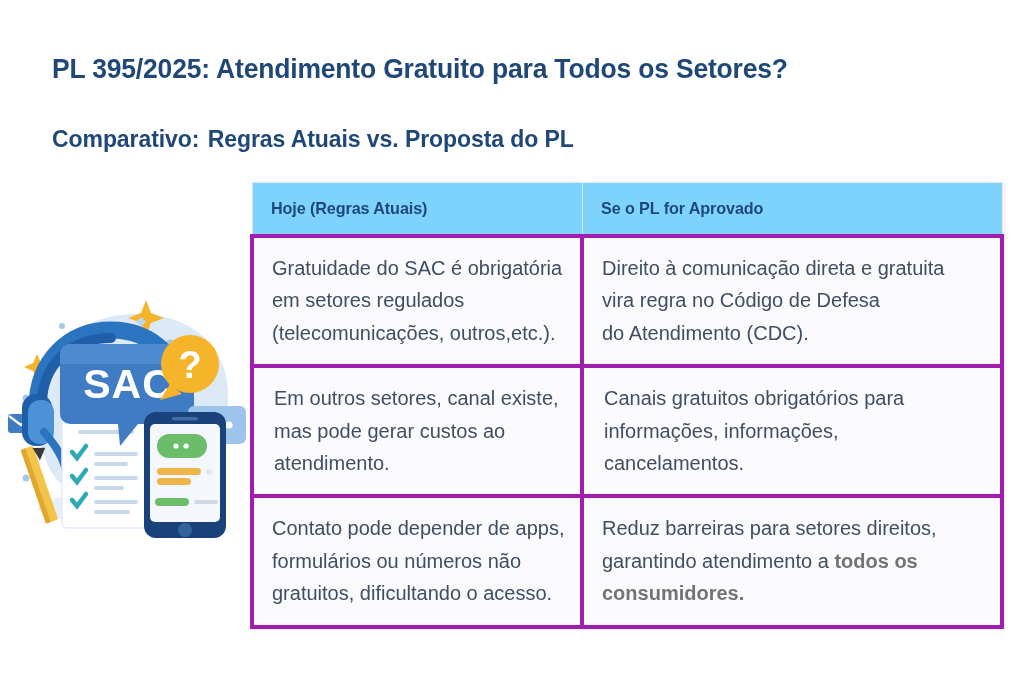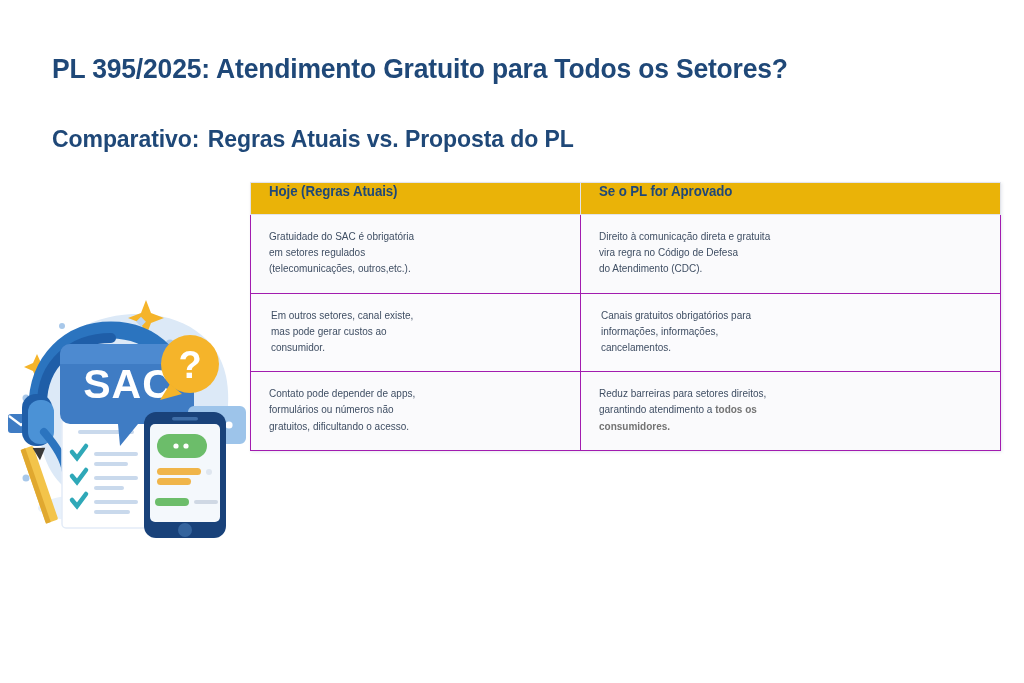--- a/index.html
+++ b/index.html
@@ -57,43 +57,43 @@
     top: 182px;
     width: 750px;
     border-collapse: collapse;
     table-layout: fixed;
     box-shadow: 1px 1px 3px rgba(70,85,120,0.13);
   }
   .cmp-table col.c1 { width: 330px; }
   .cmp-table col.c2 { width: 420px; }
 
   .cmp-table th {
-    background: #eab308;
+    background: #7dd3fc;
     color: #1f4878;
-    font-size: 14px;
+    font-size: 17px;
     font-weight: bold;
     text-align: left;
-    padding: 0 18px 15px 18px;
+    padding: 16px 18px 15px 18px;
     border: 1px solid #e2e4ea;
     letter-spacing: -0.1px;
     transform: scaleX(1);
   }
   .cmp-table th .hdr {
     display: inline-block;
     transform: scaleX(0.95);
     transform-origin: left center;
     white-space: nowrap;
   }
   .cmp-table td {
     background: #fafafc;
     color: #3f4e63;
-    font-size: 10px;
+    font-size: 20px;
     vertical-align: top;
     padding: 14px 18px 15px 18px;
-    border: 1px solid #a21caf;
+    border: 4px solid #a21caf;
     line-height: 1.62;
   }
   .cmp-table tr.alt td {
     background: #fbfbfd;
     padding-left: 20px;
   }
   .cmp-table td b {
     color: #737373;
     font-weight: bold;
   }
@@ -246,21 +246,21 @@
         <td>
           <span class="cell-line">Direito à comunicação direta e gratuita</span>
           <span class="cell-line">vira regra no Código de Defesa</span>
           <span class="cell-line">do Atendimento (CDC).</span>
         </td>
       </tr>
       <tr class="alt">
         <td>
           <span class="cell-line">Em outros setores, canal existe,</span>
           <span class="cell-line">mas pode gerar custos ao</span>
-          <span class="cell-line">consumidor.</span>
+          <span class="cell-line">atendimento.</span>
         </td>
         <td>
           <span class="cell-line">Canais gratuitos obrigatórios para</span>
           <span class="cell-line">informações, informações,</span>
           <span class="cell-line">cancelamentos.</span>
         </td>
       </tr>
       <tr>
         <td>
           <span class="cell-line">Contato pode depender de apps,</span>

